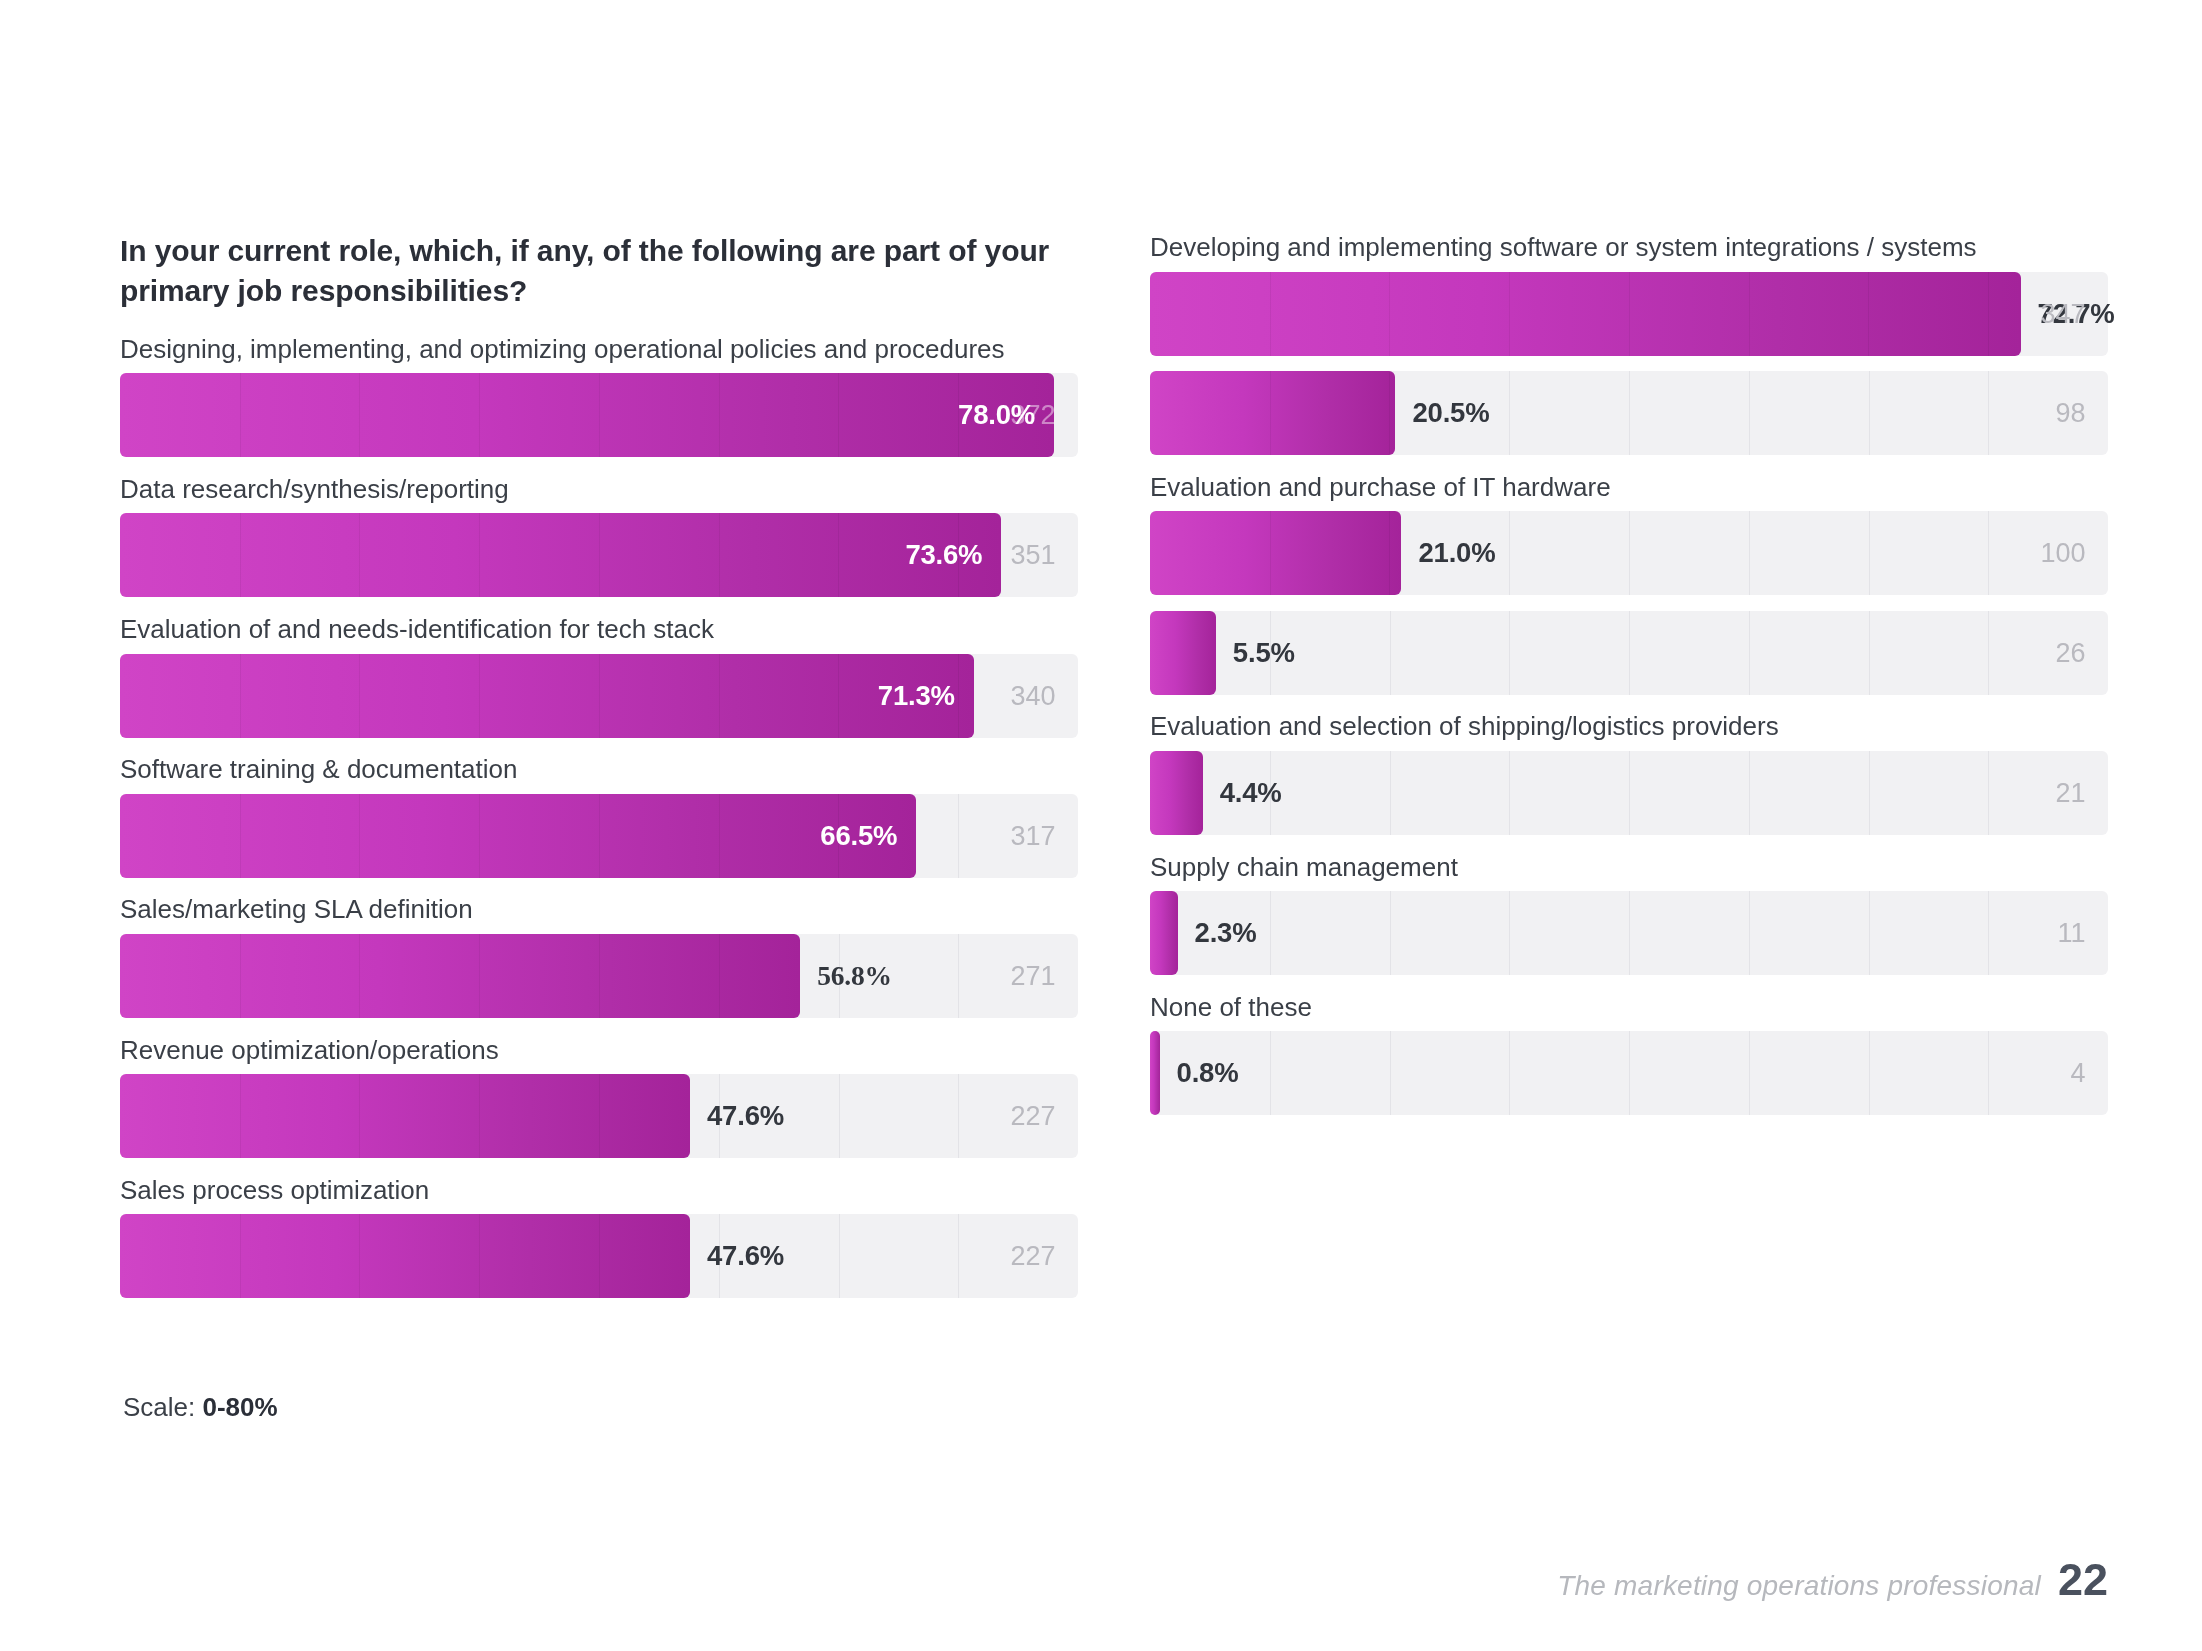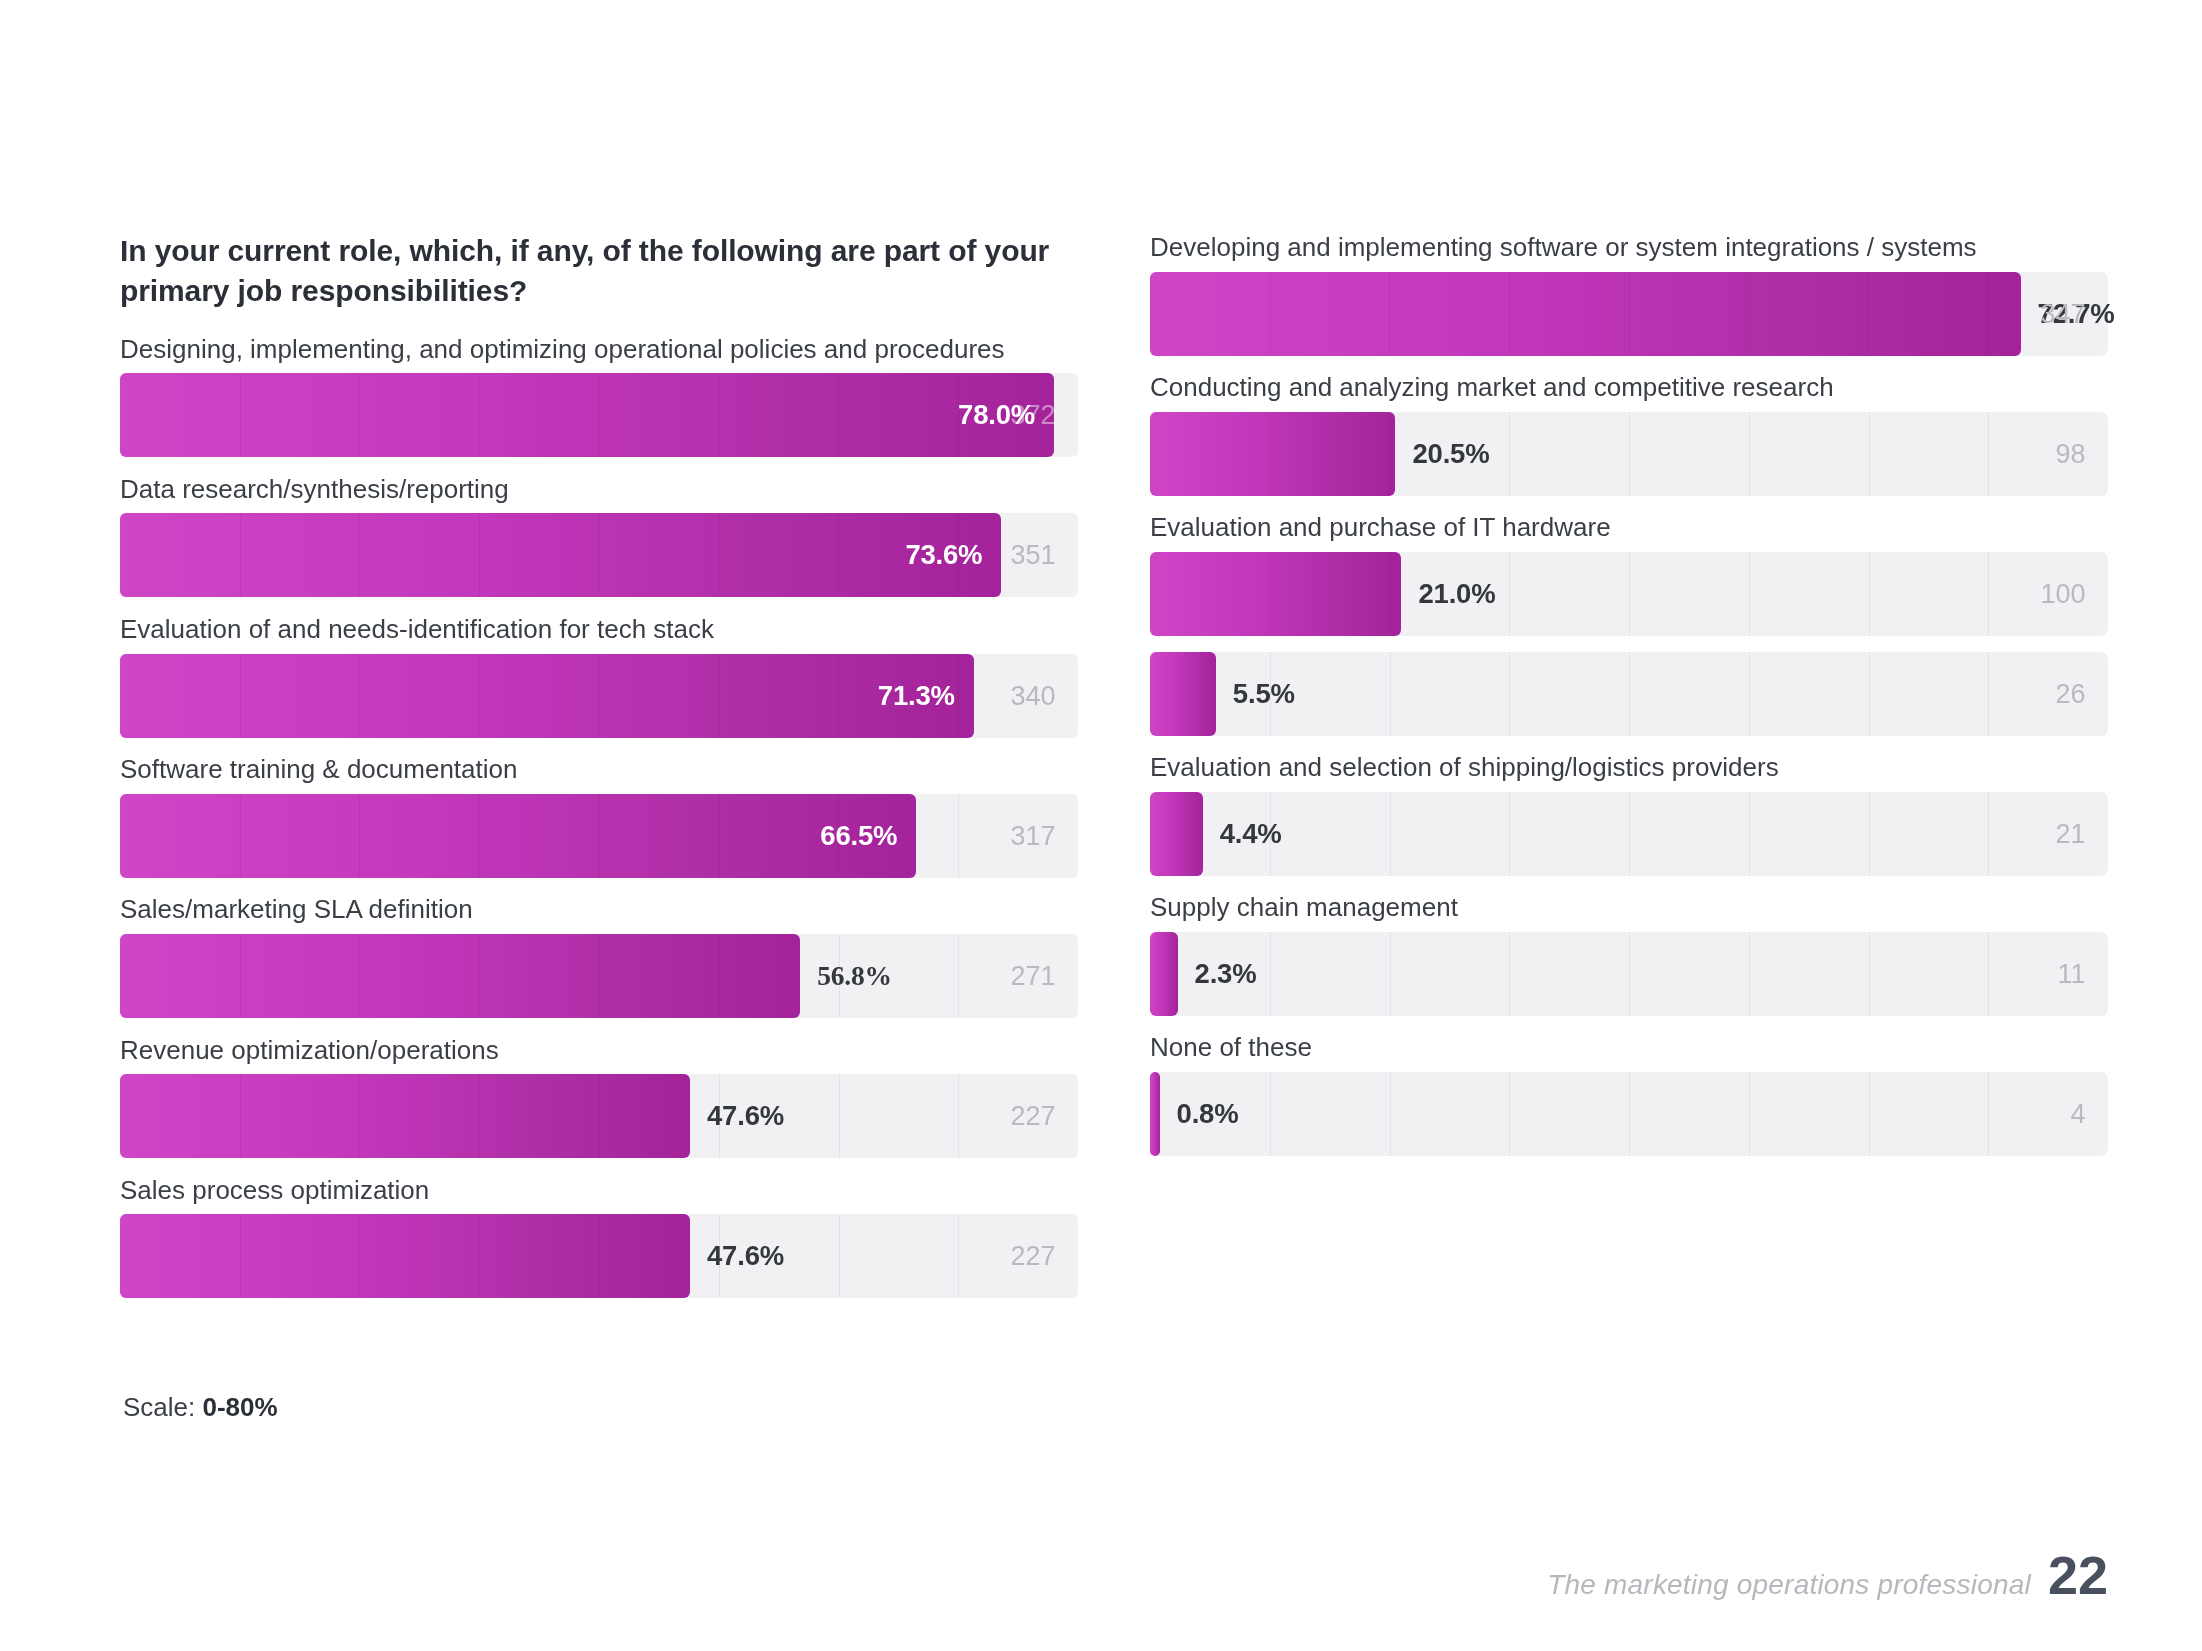--- a/index.html
+++ b/index.html
@@ -125,21 +125,21 @@
     align-items: baseline;
     gap: 17px;
   }
   .footer-text {
     font-size: 28px;
     font-style: italic;
     color: #b6b8bd;
     letter-spacing: 0.2px;
   }
   .footer-page {
-    font-size: 54px;
+    font-size: 45px;
     font-weight: 700;
     color: #4a515e;
   }
 </style>
 </head>
 <body>
 
 <div class="slide">
 
   <div class="columns">
@@ -339,21 +339,20 @@
                 <span class="seg" style="left: 55.0206%;"></span>
                 <span class="seg" style="left: 68.7758%;"></span>
                 <span class="seg" style="left: 82.5309%;"></span>
                 <span class="seg" style="left: 96.2861%;"></span>
               </div>
               <div class="pct outside" style="left: calc(90.875% + 17px);">72.7%</div>
               <div class="count">347</div>
             </div>
           </div>
           <div class="bar-row">
-            <div class="bar-label">Conducting and analyzing market and competitive research</div>
             <div class="track">
               <div class="grid">
                 <i style="left: 12.5%;"></i>
                 <i style="left: 25%;"></i>
                 <i style="left: 37.5%;"></i>
                 <i style="left: 50%;"></i>
                 <i style="left: 62.5%;"></i>
                 <i style="left: 75%;"></i>
                 <i style="left: 87.5%;"></i>
               </div>

